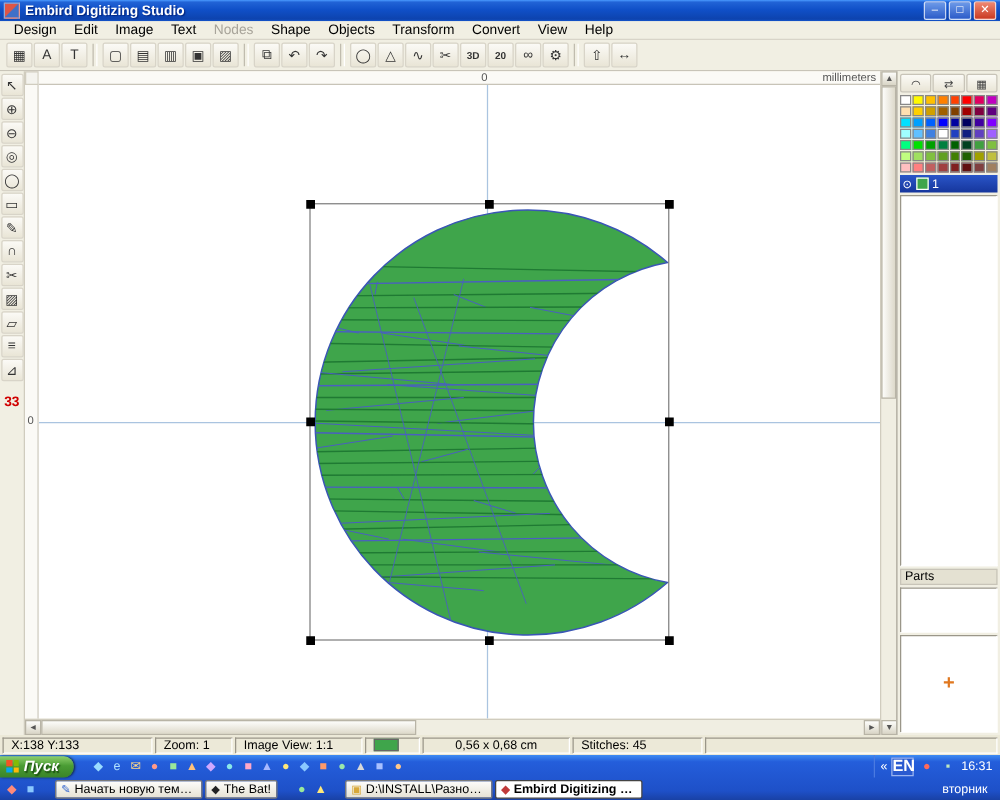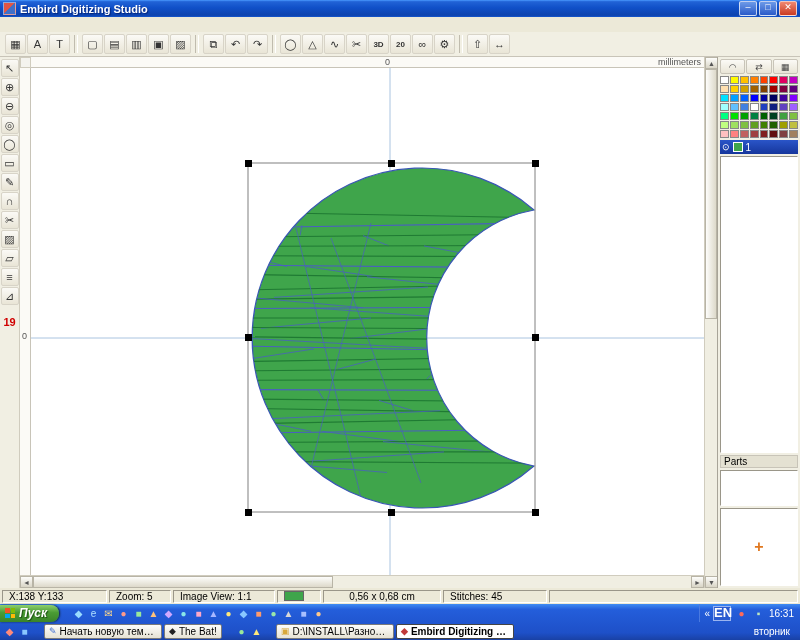--- a/index.html
+++ b/index.html
@@ -116,20 +116,33 @@
 <div class="win">
 
   <div class="titlebar">
     <div class="appicon"></div>
     <div class="title-text">Embird Digitizing Studio</div>
     <div class="winbtn">–</div>
     <div class="winbtn">□</div>
     <div class="winbtn close">✕</div>
   </div>
 
+  <div class="menubar">
+      <span class="menu-item">Design</span>
+      <span class="menu-item">Edit</span>
+      <span class="menu-item">Image</span>
+      <span class="menu-item">Text</span>
+      <span class="menu-item disabled">Nodes</span>
+      <span class="menu-item">Shape</span>
+      <span class="menu-item">Objects</span>
+      <span class="menu-item">Transform</span>
+      <span class="menu-item">Convert</span>
+      <span class="menu-item">View</span>
+      <span class="menu-item">Help</span>
+    </div>
 
   <div class="toolbar">
       <div class="tbtn">▦</div>
       <div class="tbtn">A</div>
       <div class="tbtn">T</div>
       <div class="tsep"></div>
       <div class="tbtn">▢</div>
       <div class="tbtn">▤</div>
       <div class="tbtn">▥</div>
       <div class="tbtn">▣</div>
@@ -159,21 +172,21 @@
       <div class="ltool">◎</div>
       <div class="ltool">◯</div>
       <div class="ltool">▭</div>
       <div class="ltool">✎</div>
       <div class="ltool">∩</div>
       <div class="ltool">✂</div>
       <div class="ltool">▨</div>
       <div class="ltool">▱</div>
       <div class="ltool">≡</div>
       <div class="ltool">⊿</div>
-      <div class="tool-counter">19</div>
+      <div class="tool-counter">33</div>
     </div>
 
   <div class="ruler-corner"></div>
   <div class="ruler-top">
     <span class="zero">0</span>
     <span class="units">millimeters</span>
   </div>
   <div class="ruler-left">
     <span class="zero">0</span>
   </div>
@@ -339,22 +352,22 @@
     </div>
     <div class="objlist"></div>
     <div class="partsbar">Parts</div>
     <div class="partsbox"></div>
     <div class="bottombox">
       <span class="crosshair">+</span>
     </div>
   </div>
 
   <div class="statusbar">
-    <div class="sseg" style="width:105px">X:138 Y:133</div>
-    <div class="sseg" style="width:62px">Zoom: 5</div>
+    <div class="sseg" style="width:120px">X:138 Y:133</div>
+    <div class="sseg" style="width:62px">Zoom: 1</div>
     <div class="sseg" style="width:102px">Image View: 1:1</div>
     <div class="sseg swatchseg">
       <span class="statuscolor" style="background: rgb(63, 165, 75);"></span>
     </div>
     <div class="sseg" style="width:118px;text-align:center">0,56 x 0,68 cm</div>
     <div class="sseg" style="width:104px">Stitches: 45</div>
     <div class="sfillseg"></div>
   </div>
 
   <div class="taskbar">

